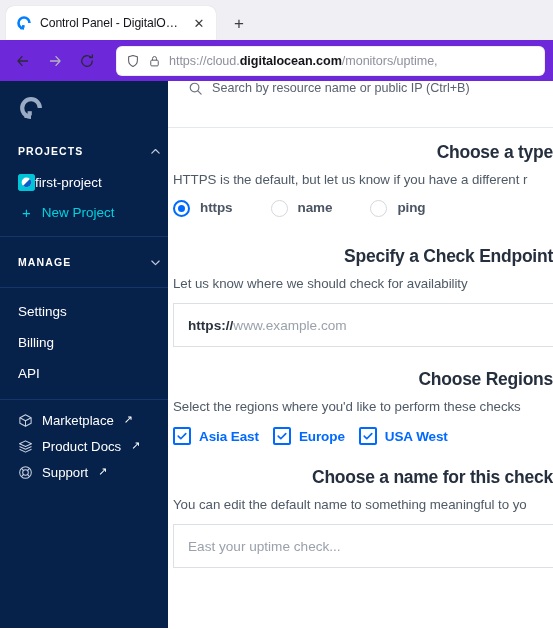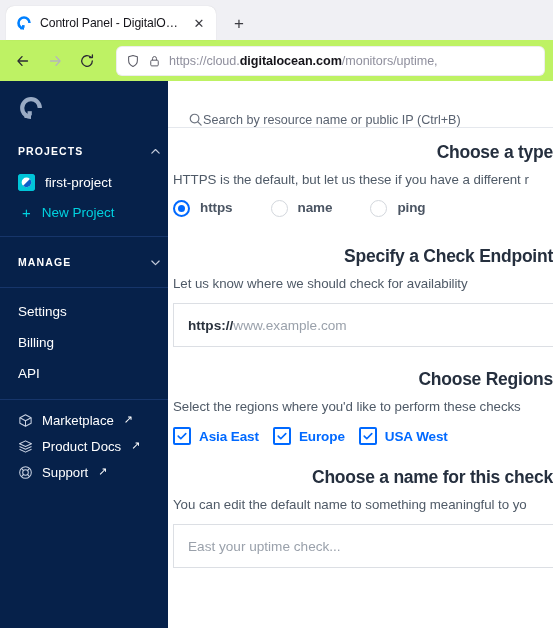--- a/index.html
+++ b/index.html
@@ -37,21 +37,21 @@
     color: #3c3c42; font-size: 13px; line-height: 1; border-radius: 4px;
   }
   .newtab {
     width: 30px; height: 30px; margin: 0 0 2px 8px;
     display: flex; align-items: center; justify-content: center;
     color: #3c3c42; font-size: 17px; line-height: 1; border-radius: 4px;
   }
 
   .navbar {
     height: 41px; display: flex; align-items: center;
-    padding: 0 8px; gap: 2px; background: #bef264;
+    padding: 0 8px; gap: 2px; background: #6d28d9;
   }
   .navbtn {
     width: 30px; height: 30px; border-radius: 4px;
     display: flex; align-items: center; justify-content: center;
     color: #2b2a33;
   }
   .navbtn.disabled { color: #b5b5bd; }
   .navbtn svg { display: block; }
   .urlbar {
     flex: 1 1 auto; height: 30px; margin-left: 12px;
@@ -79,21 +79,21 @@
   .sb-sect-hdr {
     display: flex; align-items: center; justify-content: space-between;
     padding: 8px 6px 8px 18px; height: 32px;
   }
   .sb-sect-hdr .lbl {
     font-size: 10.5px; font-weight: 700; letter-spacing: 1.1px;
     color: #ffffff; text-transform: uppercase;
   }
   .sb-sect-hdr .chev { color: #c3cbdb; display: flex; }
   .sb-item {
-    display: flex; align-items: center; gap: 10px;
+    display: flex; align-items: center; 
     padding: 5px 14px 5px 18px; height: 30px;
     font-size: 13.5px; color: #ffffff;
   }
   .proj-icon {
     width: 17px; height: 17px; flex: 0 0 17px; border-radius: 3px;
     background: #00c5d8; display: block; overflow: hidden;
   }
   .sb-newproj {
     display: flex; align-items: center; gap: 11px;
     padding: 5px 14px 5px 22px; height: 30px;
@@ -109,21 +109,21 @@
     display: flex; align-items: flex-start; gap: 9px;
     padding: 4px 14px 4px 18px; height: 26px;
     font-size: 13.2px; color: #ffffff;
   }
   .sb-ext .eicon { width: 15px; height: 15px; flex: 0 0 15px; color: #c9d2e2; display:flex; }
   .sb-ext .arrow { font-size: 11px; color: #ffffff; margin-left: 1px; }
 
   
   .main { flex: 1 1 auto; background: #ffffff; position: relative; overflow: hidden; }
   .topsearch {
-    height: 47px; display: flex; align-items: flex-end; 
+    height: 47px; display: flex; align-items: flex-start; gap: 9px;
     padding: 0 18px 0 20px; background: #ffffff;
     border-bottom: 1px solid #e5e8ed;
   }
   .topsearch .sicon { color: #6d7480; display: flex; flex: 0 0 auto; }
   .topsearch .stext { font-size: 12.6px; color: #5a6371; white-space: nowrap; }
 
   .content { padding: 0 0 0 5px; position: relative; }
   .cut-line {
     height: 13px; overflow: hidden; position: relative;
     padding-left: 0; margin-top: 1px;
@@ -342,21 +342,21 @@
       </div>
 
       <div class="content">
 
         <div class="cut-line">
           <span>Create an Uptime Check</span>
         </div>
 
         <div class="sect">
           <div class="h2">Choose a type</div>
-          <div class="sub">HTTPS is the default, but let us these if you have a different r</div>
+          <div class="sub">HTTPS is the default, but let us know if you have a different r</div>
           <div class="radio-row">
             <div class="radio-grp">
               <span class="radio on">
                   <span class="dot"></span>
                 </span>
               <span class="radio-lbl">https</span>
             </div>
             <div class="radio-grp">
               <span class="radio"></span>
               <span class="radio-lbl">name</span>

